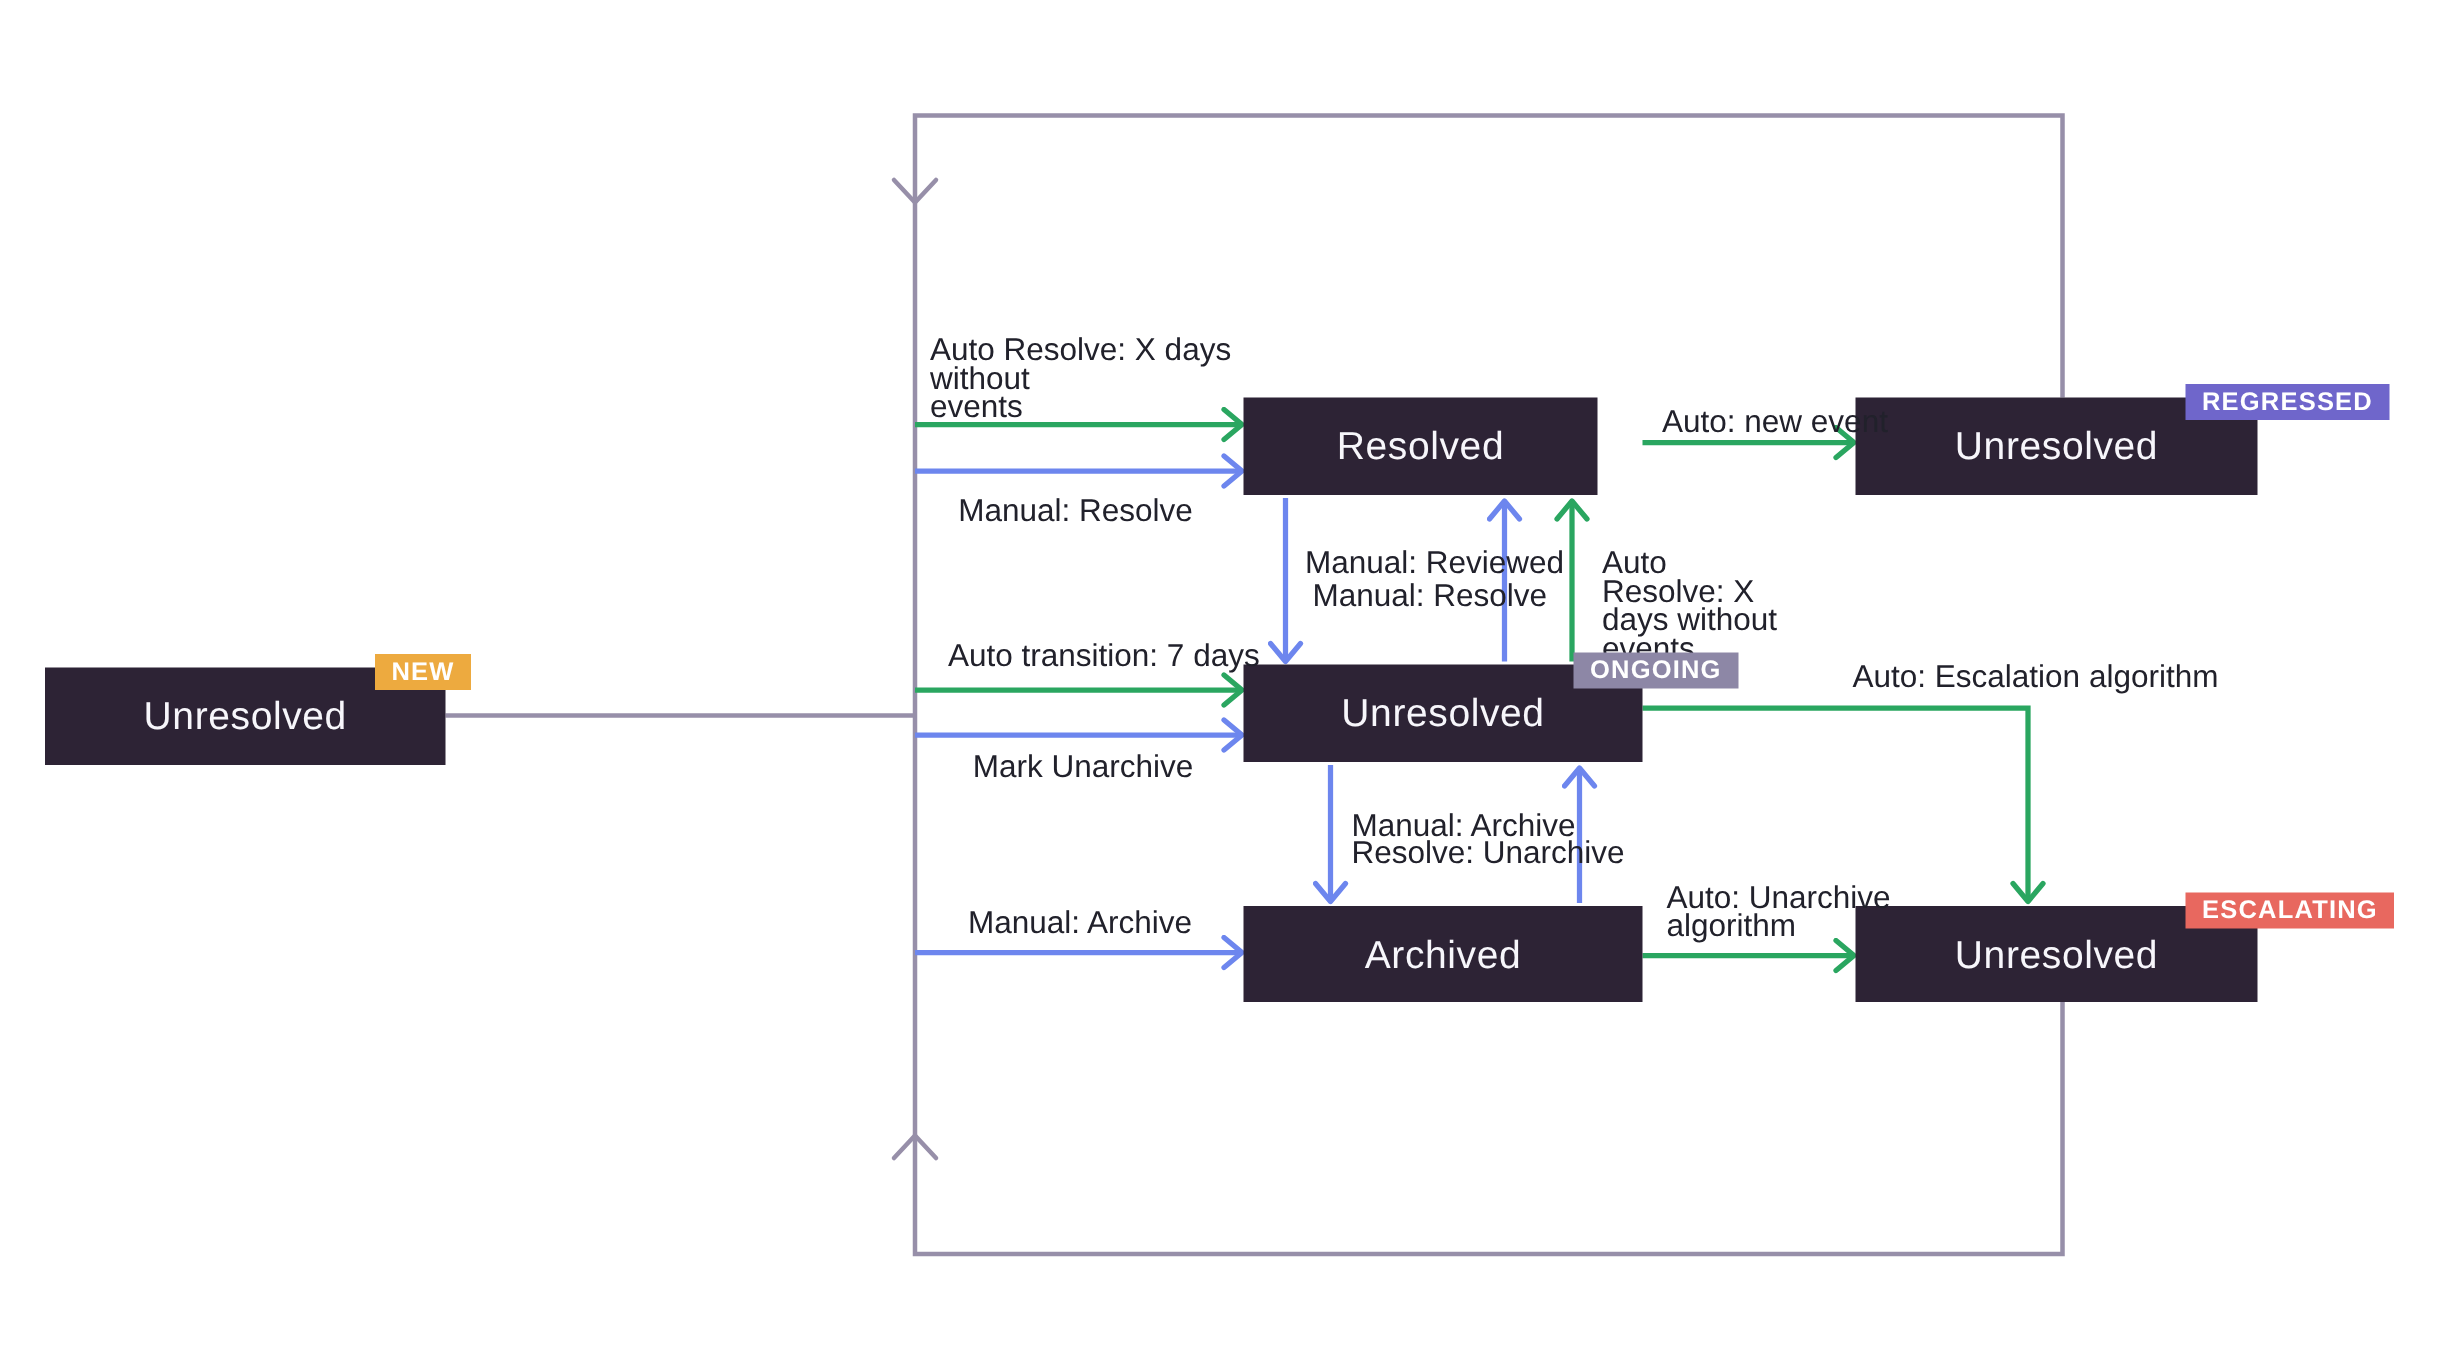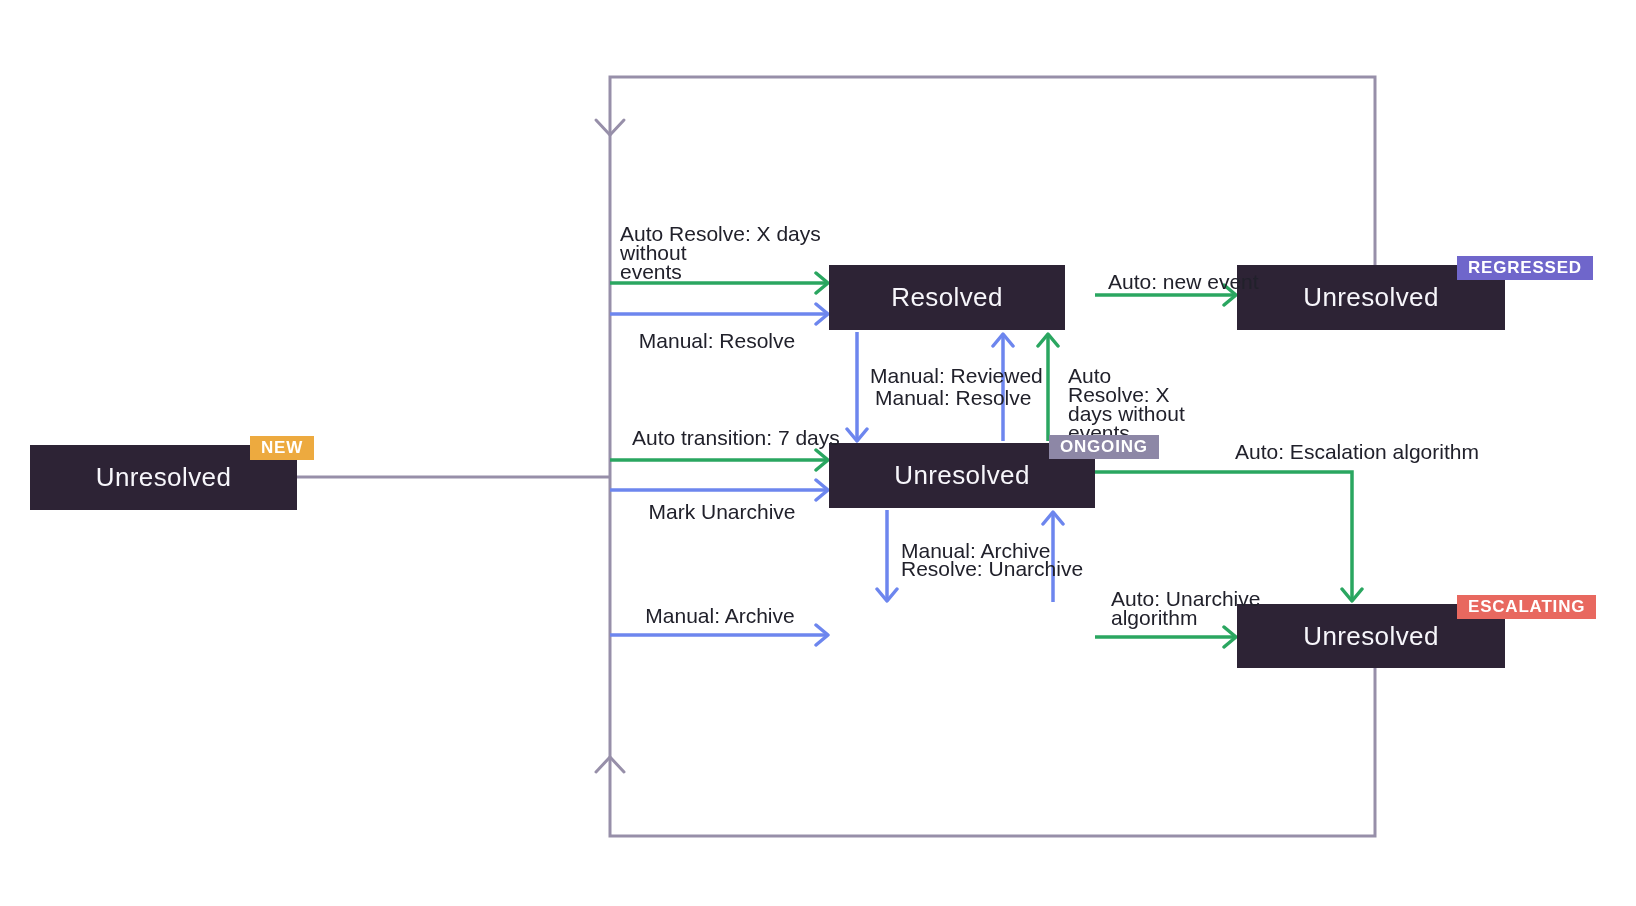--- a/index.html
+++ b/index.html
@@ -76,20 +76,21 @@
 
     <path class="edge b" d="M610 635 H827" marker-end="url(#ch-b)"></path>
 
     <path class="edge g" d="M1095 637 H1235" marker-end="url(#ch-g)"></path>
   </svg>
 
   <div class="node" style="left:30px;top:445px;width:267px;height:65px">Unresolved</div>
   <div class="node" style="left:829px;top:265px;width:236px;height:65px">Resolved</div>
   <div class="node" style="left:1237px;top:265px;width:268px;height:65px">Unresolved</div>
   <div class="node" style="left:829px;top:443px;width:266px;height:65px">Unresolved</div>
+  <div class="node" style="left:829px;top:604px;width:266px;height:64px">Archived</div>
   <div class="node" style="left:1237px;top:604px;width:268px;height:64px">Unresolved</div>
 
   <div class="badge new" style="left:250px;top:436px">NEW</div>
   <div class="badge regressed" style="left:1457px;top:256px">REGRESSED</div>
   <div class="badge ongoing" style="left:1049px;top:435px">ONGOING</div>
   <div class="badge escalating" style="left:1457px;top:595px">ESCALATING</div>
 
   <div class="lbl" style="left:620px;top:224px;width:230px">Auto Resolve: X days without
 events</div>
   <div class="lbl center" style="left:605px;top:331px;width:224px">Manual: Resolve</div>

